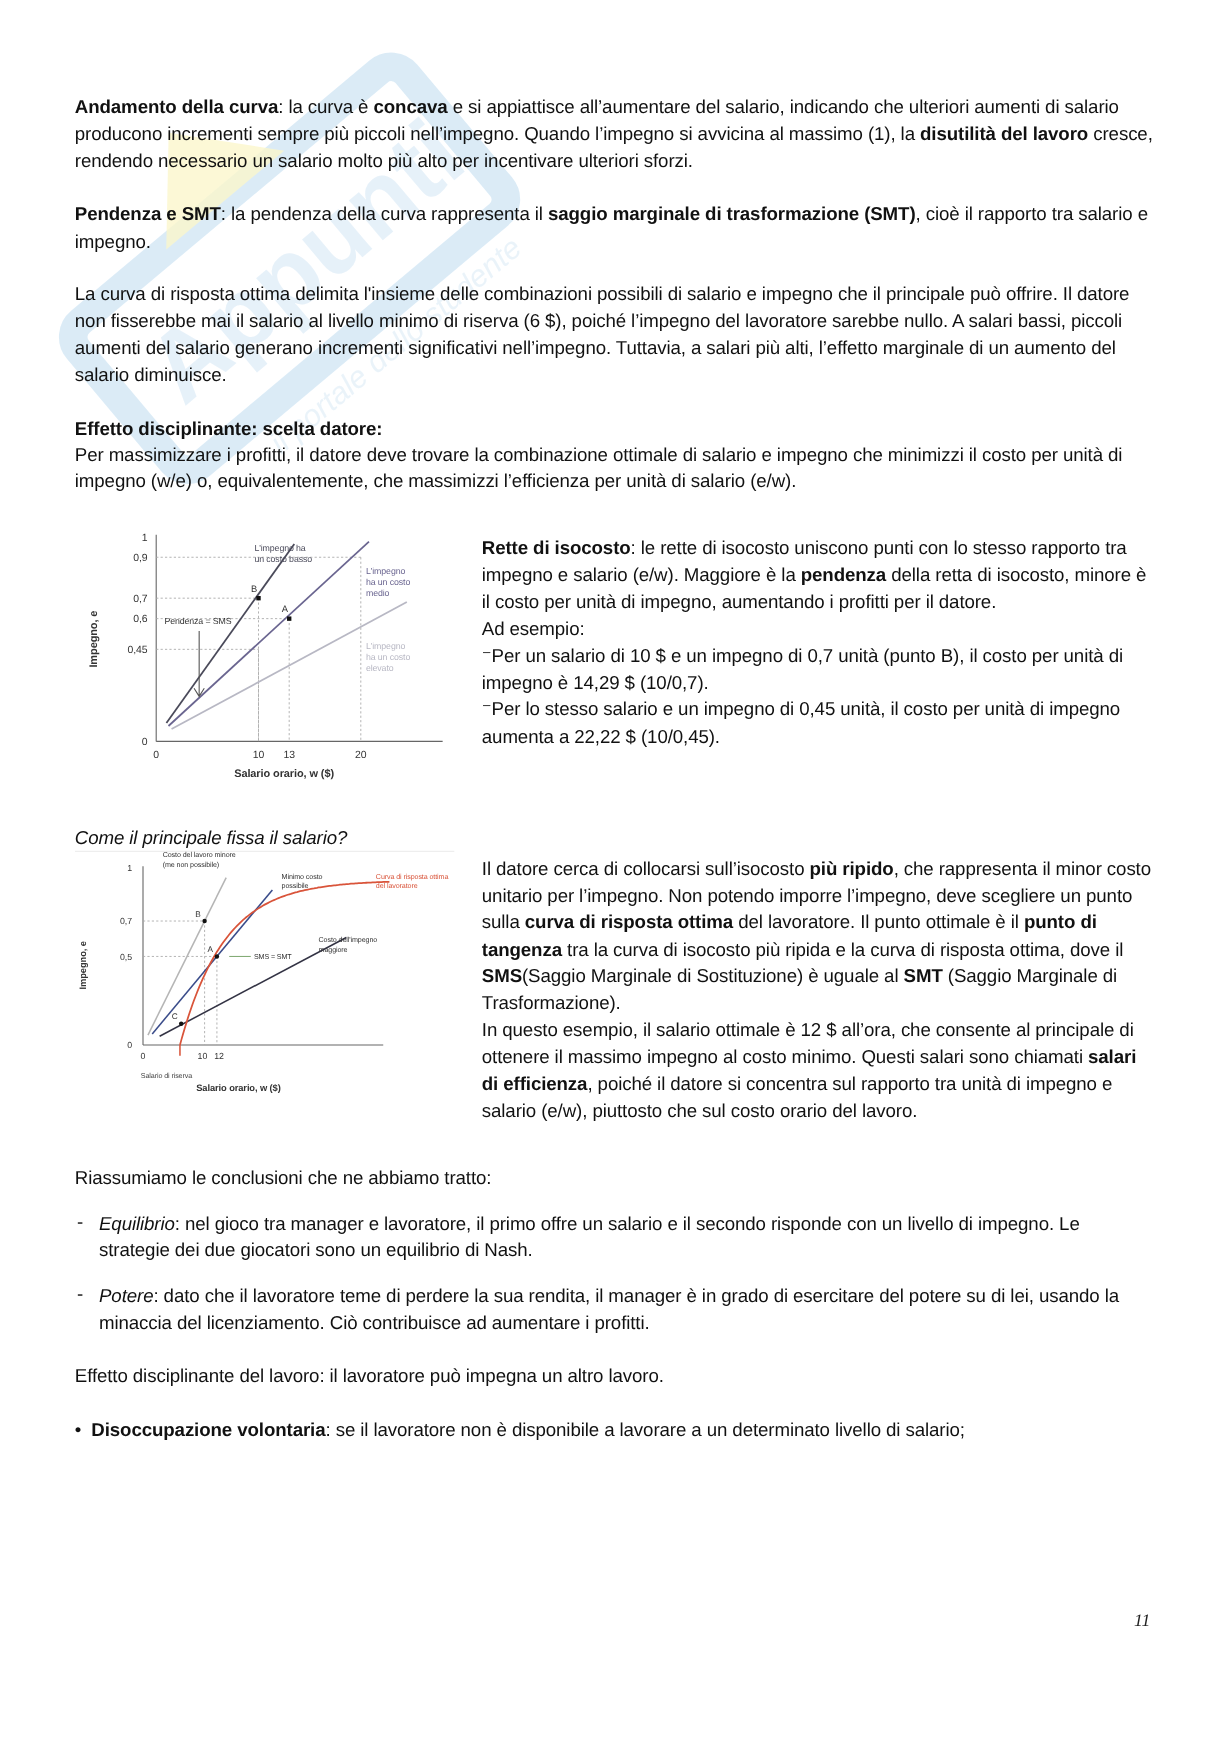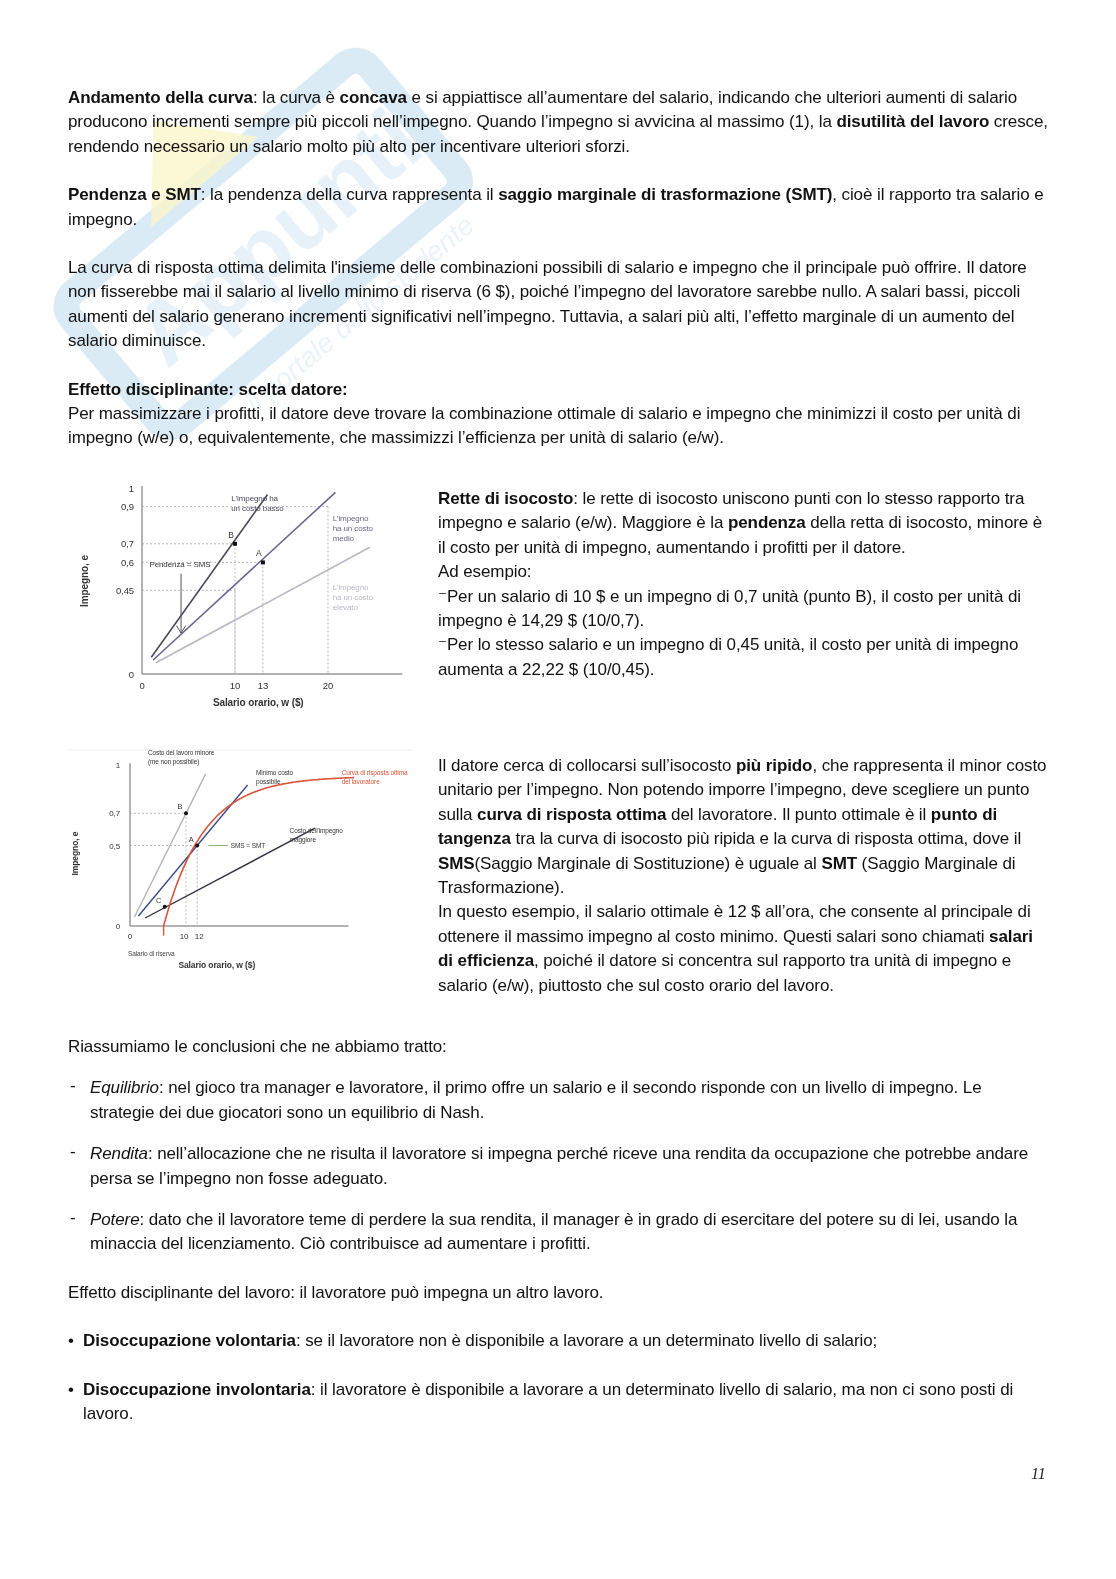--- a/index.html
+++ b/index.html
@@ -103,20 +103,21 @@
       <p>
         <b>Rette di isocosto</b><span>: le rette di isocosto uniscono punti con lo stesso rapporto tra impegno e salario (e/w). Maggiore è la </span><b>pendenza</b><span> della retta di isocosto, minore è il costo per unità di impegno, aumentando i profitti per il datore.</span>
       </p>
       <p>Ad esempio:</p>
       <p><span>⁻</span><span>Per un salario di 10 $ e un impegno di 0,7 unità (punto B), il costo per unità di impegno è 14,29 $ (10/0,7).</span></p>
       <p><span>⁻</span><span>Per lo stesso salario e un impegno di 0,45 unità, il costo per unità di impegno aumenta a 22,22 $ (10/0,45).</span></p>
     </div>
   </div>
 
   <div style="height:13px"></div>
+  <p style="font-style:italic">Come il principale fissa il salario?</p>
 
   <div class="split2">
     <svg class="fig" id="chart2" width="350" height="240" viewBox="0 0 350 240">
         <line x1="0" y1="4" x2="345" y2="4" stroke="#eee" stroke-width="1"></line>
         <line x1="62" y1="17.389999999999986" x2="62" y2="180" stroke="#666" stroke-width="1"></line>
         <line x1="62" y1="180" x2="280.4" y2="180" stroke="#666" stroke-width="1"></line>
         <line x1="62" y1="67.30000000000001" x2="118" y2="67.30000000000001" stroke="#aaa" stroke-dasharray="2,2" stroke-width="0.8"></line>
         <line x1="118" y1="67.30000000000001" x2="118" y2="180" stroke="#aaa" stroke-dasharray="2,2" stroke-width="0.8"></line>
         <line x1="62" y1="99.5" x2="129.2" y2="99.5" stroke="#aaa" stroke-dasharray="2,2" stroke-width="0.8"></line>
         <line x1="129.2" y1="99.5" x2="129.2" y2="180" stroke="#aaa" stroke-dasharray="2,2" stroke-width="0.8"></line>
@@ -158,25 +159,23 @@
       </p>
       <p>
         <span>In questo esempio, il salario ottimale è 12 $ all’ora, che consente al principale di ottenere il massimo impegno al costo minimo. Questi salari sono chiamati </span><b>salari di efficienza</b><span>, poiché il datore si concentra sul rapporto tra unità di impegno e salario (e/w), piuttosto che sul costo orario del lavoro.</span>
       </p>
     </div>
   </div>
 
   <p>Riassumiamo le conclusioni che ne abbiamo tratto:</p>
   <ul class="dash">
     <li><i>Equilibrio</i><span>: nel gioco tra manager e lavoratore, il primo offre un salario e il secondo risponde con un livello di impegno. Le strategie dei due giocatori sono un equilibrio di Nash.</span></li>
-    <li><i>Rendita</i><span>: nell’allocazione che ne risulta il lavoratore si impegna perché riceve una rendita da occupazione che potrebbe andare persa se l’impegno non fosse adeguato.</span></li>
     <li><i>Potere</i><span>: dato che il lavoratore teme di perdere la sua rendita, il manager è in grado di esercitare del potere su di lei, usando la minaccia del licenziamento. Ciò contribuisce ad aumentare i profitti.</span></li>
   </ul>
   <div class="gap"></div>
 
   <p>Effetto disciplinante del lavoro: il lavoratore può impegna un altro lavoro.</p>
   <ul class="dot">
     <li><b>Disoccupazione volontaria</b><span>: se il lavoratore non è disponibile a lavorare a un determinato livello di salario;</span></li>
-    <li><b>Disoccupazione involontaria</b><span>: il lavoratore è disponibile a lavorare a un determinato livello di salario, ma non ci sono posti di lavoro.</span></li>
   </ul>
 </div>
 
 <div class="page-number">11</div>
 
 </body></html>

